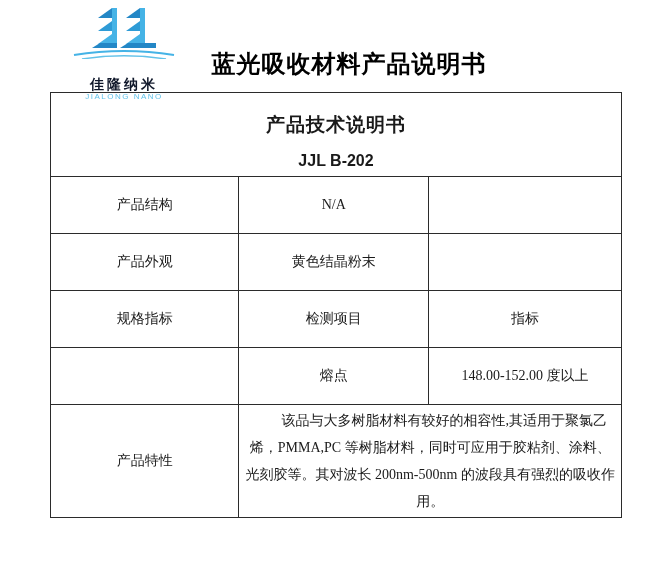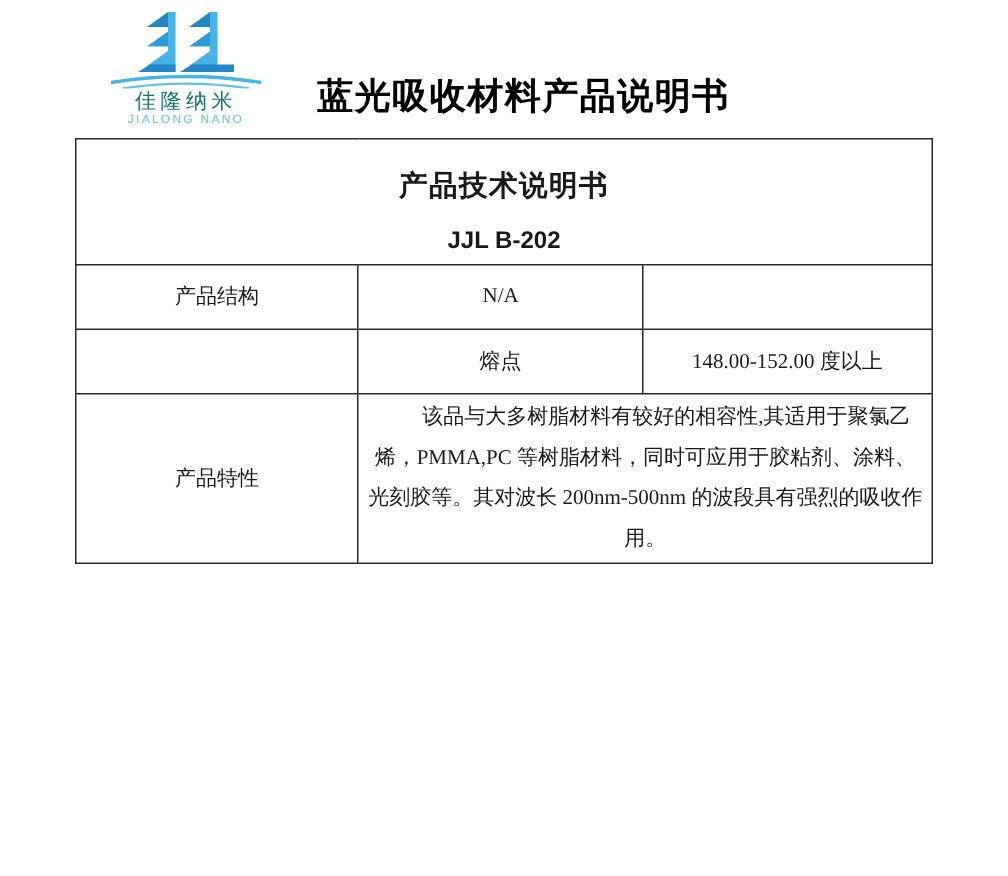--- a/index.html
+++ b/index.html
@@ -15,26 +15,26 @@
   
   .logo {
     position: absolute;
     left: 70px; top: 7px;
     width: 108px;
     text-align: center;
   }
   .logo svg { display: block; margin: 0 auto; }
   .logo-cn {
     font-family: "Liberation Sans", "DejaVu Sans", sans-serif;
-    font-weight: normal;
+    font-weight: bold;
     font-size: 14px;
     letter-spacing: 3px;
-    color: #0f766e;
+    color: #0f172a;
     line-height: 15px;
-    margin-top: 1px;
+    margin-top: 18px;
     white-space: nowrap;
   }
   .logo-en {
     font-family: "Liberation Sans", "DejaVu Sans", sans-serif;
     font-size: 8px;
     letter-spacing: 1.5px;
     color: #62c2e9;
     line-height: 10px;
     white-space: nowrap;
     text-align: center;
@@ -67,21 +67,21 @@
     vertical-align: middle;
     font-size: 14px;
     color: #1a1a1a;
     padding: 2px 4px;
   }
   col.c1 { width: 33%; }
   col.c2 { width: 33.2%; }
   col.c3 { width: 33.8%; }
 
   tr.r-head td { height: 84px; padding: 0; }
-  tr.r-std td  { height: 43px; margin-top: 12px; }
+  tr.r-std td  { height: 57px; margin-top: 12px; }
   tr.r-feat td { height: 111px; }
 
   .thead-title {
     font-size: 19px;
     font-weight: bold;
     letter-spacing: 1px;
     margin-top: 14px;
     line-height: 24px;
   }
   .thead-model {
@@ -146,21 +146,31 @@
         <div class="thead-model">JJL B-202</div>
       </td>
     </tr>
 
     <tr class="r-std">
       <td>产品结构</td>
       <td>N/A</td>
       <td></td>
     </tr>
 
+    <tr class="r-std">
+      <td>产品外观</td>
+      <td>黄色结晶粉末</td>
+      <td></td>
+    </tr>
 
+    <tr class="r-std">
+      <td>规格指标</td>
+      <td>检测项目</td>
+      <td>指标</td>
+    </tr>
 
 
     <tr class="r-std">
       <td></td>
       <td>熔点</td>
       <td>148.00-152.00 度以上</td>
     </tr>
 
     <tr class="r-feat">
       <td>产品特性</td>

